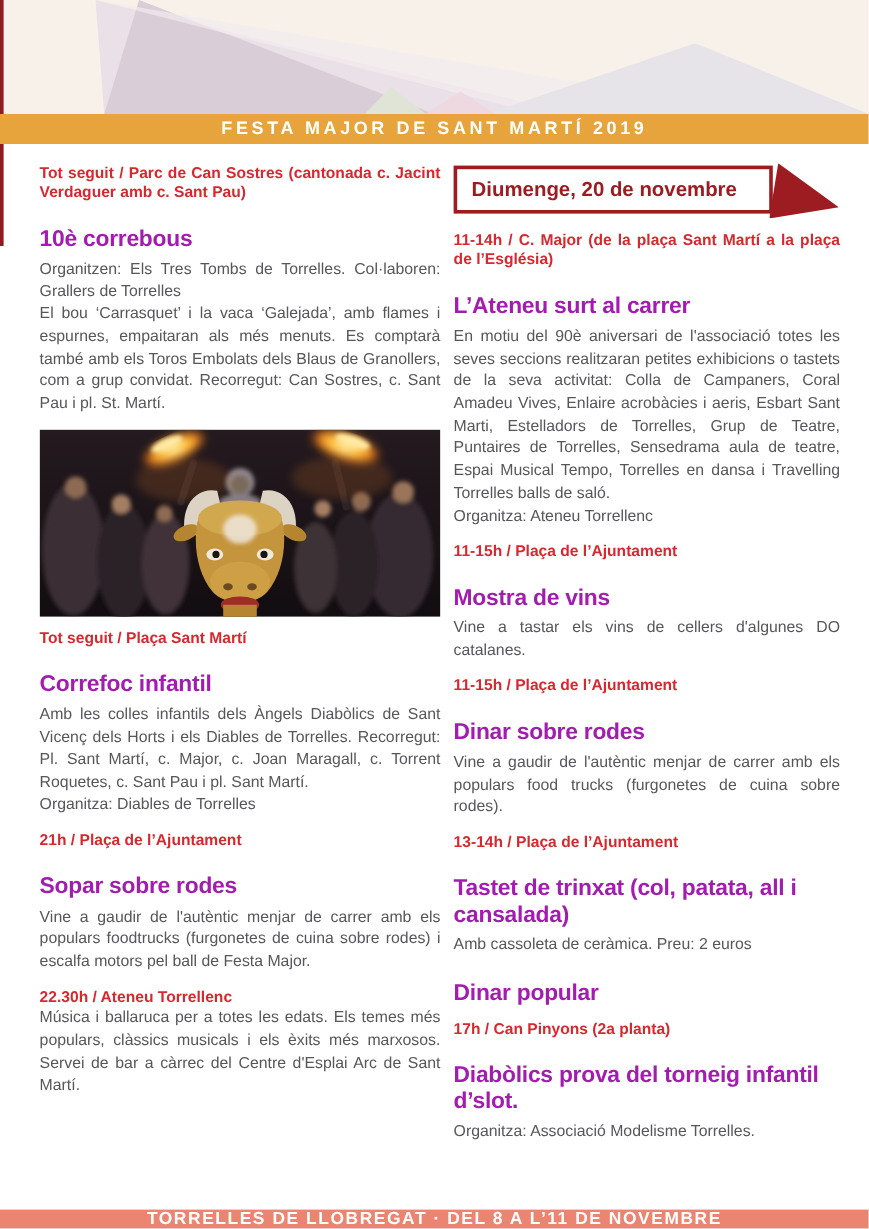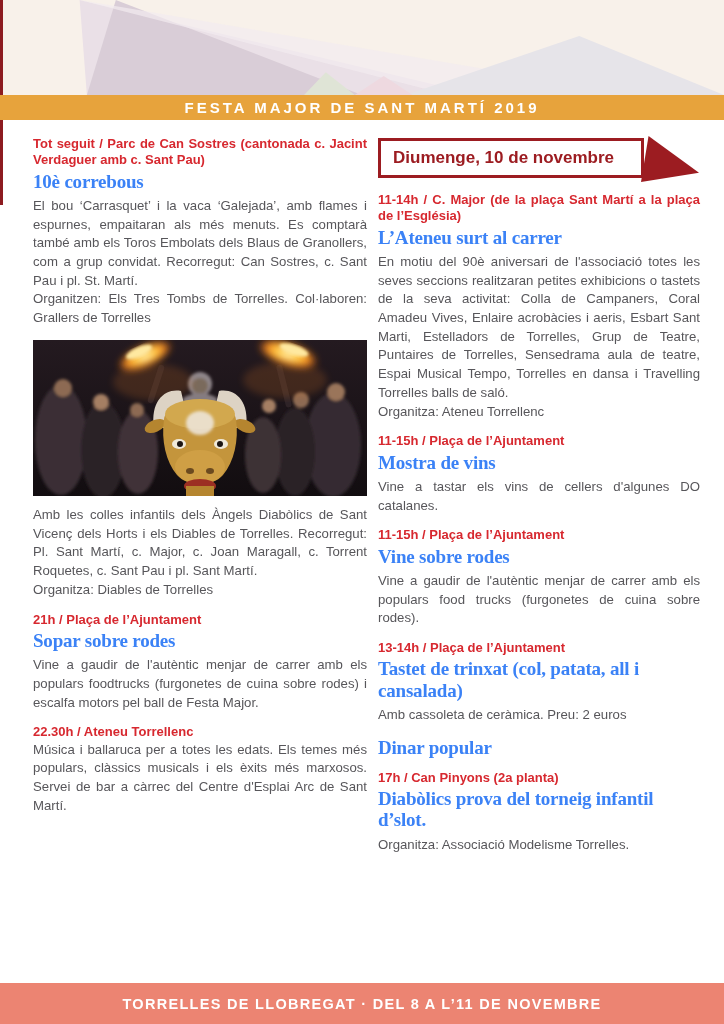--- a/index.html
+++ b/index.html
@@ -15,28 +15,28 @@
   .d-m2{clip-path:polygon(16% 0,50% 100%,12% 100%);background:#d9cdd7;}
   .d-m3{clip-path:polygon(11% 0,88% 100%,62% 100%);background:#f2ebef;opacity:.7;}
   .d-g1{clip-path:polygon(56% 100%,80% 38%,100% 100%);background:#e6e4e9;}
   .d-s1{clip-path:polygon(42% 100%,45% 76%,49% 100%);background:#dfe4d6;}
   .d-s2{clip-path:polygon(49% 100%,53% 80%,57% 100%);background:#eed9e0;}
   .edge-mark{position:absolute;left:0;top:0;width:3px;height:205px;background:#8d1b20;}
   
   .band{position:absolute;left:0;width:724px;color:#ffffff;font-weight:700;
         display:flex;align-items:center;justify-content:center;}
   .band-top{top:95px;height:25px;background:#e7a33c;font-size:15px;letter-spacing:3px;}
-  .band-bottom{bottom:0;height:41px;background:#ec8472;font-size:14.5px;letter-spacing:1.3px;}
+  .band-bottom{bottom:0;height:16px;background:#ec8472;font-size:14.5px;letter-spacing:1.3px;}
   
   .col{position:absolute;top:136px;}
   .col-left{left:33px;width:334px;}
   .col-right{left:378px;width:322px;}
   .event{margin-bottom:12px;}
   .red-head{margin:0;color:#d7282f;font-size:13px;font-weight:700;line-height:1.25;text-align:justify;}
-  .title{margin:2px 0 5px;color:#3b82f6;font-size:19px;font-weight:800;line-height:1.12;letter-spacing:-.2px;font-family:Liberation Serif, serif;}
+  .title{margin:20px 0 5px;color:#a21caf;font-size:19px;font-weight:800;line-height:1.12;letter-spacing:-.2px;}
   .body,.org{margin:0;color:#57565a;font-size:13.2px;line-height:1.42;text-align:justify;}
   .org{text-align:left;}
   
   .day-wrap{position:relative;height:46px;margin-bottom:10px;}
   .day-box{position:absolute;left:0;top:2px;width:236px;border:3px solid #9c1c21;background:#ffffff;
            padding:7px 12px;color:#9c1c21;font-size:17px;font-weight:800;white-space:nowrap;}
   .day-flag{position:absolute;left:263px;top:0;width:58px;height:46px;background:#9c1c21;
             clip-path:polygon(13% 0,100% 80%,0 100%);}
   
   .photo{display:block;width:334px;height:156px;margin:6px 0 10px;}
@@ -59,22 +59,22 @@
 
   <div class="band band-top">
     <span>FESTA MAJOR DE SANT MARTÍ 2019</span>
   </div>
 
   <div class="col col-left">
 
     <section class="event">
       <h3 class="red-head">Tot seguit / Parc de Can Sostres (cantonada c. Jacint Verdaguer amb c. Sant Pau)</h3>
       <h2 class="title">10è correbous</h2>
+      <p class="body">Organitzen: Els Tres Tombs de Torrelles. Col·laboren: Grallers de Torrelles</p>
       <p class="body">El bou ‘Carrasquet’ i la vaca ‘Galejada’, amb flames i espurnes, empaitaran als més menuts. Es comptarà també amb els Toros Embolats dels Blaus de Granollers, com a grup convidat. Recorregut: Can Sostres, c. Sant Pau i pl. St. Martí.</p>
-      <p class="body">Organitzen: Els Tres Tombs de Torrelles. Col·laboren: Grallers de Torrelles</p>
     </section>
 
     <svg class="photo" viewBox="0 0 334 156" aria-hidden="true">
       <defs>
         <linearGradient id="bg" x1="0" y1="0" x2="0" y2="1">
           <stop offset="0" stop-color="#241a20"></stop>
             <stop offset="1" stop-color="#120d10"></stop>
         </linearGradient>
         <radialGradient id="fl" cx="50%" cy="50%" r="50%">
           <stop offset="0" stop-color="#fff6cf"></stop>
@@ -138,59 +138,61 @@
       <circle cx="147" cy="104" r="3" fill="#1c1613"></circle>
       <circle cx="187" cy="104" r="3" fill="#1c1613"></circle>
       <ellipse cx="167" cy="127" rx="25" ry="17" fill="#cf9f45"></ellipse>
       <ellipse cx="157" cy="131" rx="4" ry="3" fill="#6b4a1f"></ellipse>
       <ellipse cx="177" cy="131" rx="4" ry="3" fill="#6b4a1f"></ellipse>
       <ellipse cx="167" cy="146" rx="16" ry="7" fill="#9c2f23"></ellipse>
       <rect x="153" y="146" width="28" height="10" fill="#b5852f"></rect>
     </svg>
 
     <section class="event">
+      <h3 class="red-head">Tot seguit / Plaça Sant Martí</h3>
+      <h2 class="title">Correfoc infantil</h2>
       <p class="body">Amb les colles infantils dels Àngels Diabòlics de Sant Vicenç dels Horts i els Diables de Torrelles. Recorregut:  Pl. Sant Martí, c. Major, c. Joan Maragall, c. Torrent Roquetes, c. Sant Pau i pl. Sant Martí.</p>
       <p class="org">Organitza: Diables de Torrelles</p>
     </section>
 
     <section class="event">
       <h3 class="red-head">21h / Plaça de l’Ajuntament</h3>
       <h2 class="title">Sopar sobre rodes</h2>
       <p class="body">Vine a gaudir de l'autèntic menjar de carrer amb els populars foodtrucks (furgonetes de cuina sobre rodes) i escalfa motors pel ball de Festa Major.</p>
     </section>
 
     <section class="event">
       <h3 class="red-head">22.30h / Ateneu Torrellenc</h3>
       <p class="body">Música i ballaruca per a totes les edats. Els temes més populars, clàssics musicals i els èxits més marxosos. Servei de bar a càrrec del Centre d'Esplai Arc de Sant Martí.</p>
     </section>
   </div>
 
   <div class="col col-right">
 
     <div class="day-wrap">
-      <div class="day-box">Diumenge, 10 de novembre</div>
+      <div class="day-box">Diumenge, 20 de novembre</div>
       <div class="day-flag"></div>
     </div>
 
     <section class="event">
       <h3 class="red-head">11-14h / C. Major (de la plaça Sant Martí a la plaça de l’Església)</h3>
       <h2 class="title">L’Ateneu surt al carrer</h2>
       <p class="body">En motiu del 90è aniversari de l'associació totes les seves seccions realitzaran petites exhibicions o tastets de la seva activitat: Colla de Campaners, Coral Amadeu Vives, Enlaire acrobàcies i aeris, Esbart Sant Marti, Estelladors de Torrelles, Grup de Teatre, Puntaires de Torrelles, Sensedrama aula de teatre, Espai Musical Tempo, Torrelles en dansa i Travelling Torrelles balls de saló.</p>
       <p class="org">Organitza: Ateneu Torrellenc</p>
     </section>
 
     <section class="event">
       <h3 class="red-head">11-15h / Plaça de l’Ajuntament</h3>
       <h2 class="title">Mostra de vins</h2>
       <p class="body">Vine a tastar els vins de cellers d'algunes DO catalanes.</p>
     </section>
 
     <section class="event">
       <h3 class="red-head">11-15h / Plaça de l’Ajuntament</h3>
-      <h2 class="title">Vine sobre rodes</h2>
+      <h2 class="title">Dinar sobre rodes</h2>
       <p class="body">Vine a gaudir de l'autèntic menjar de carrer amb els populars food trucks (furgonetes de cuina sobre rodes).</p>
     </section>
 
     <section class="event">
       <h3 class="red-head">13-14h / Plaça de l’Ajuntament</h3>
       <h2 class="title">Tastet de trinxat (col, patata, all i cansalada)</h2>
       <p class="org">Amb cassoleta de ceràmica. Preu: 2 euros</p>
     </section>
 
     <section class="event">

